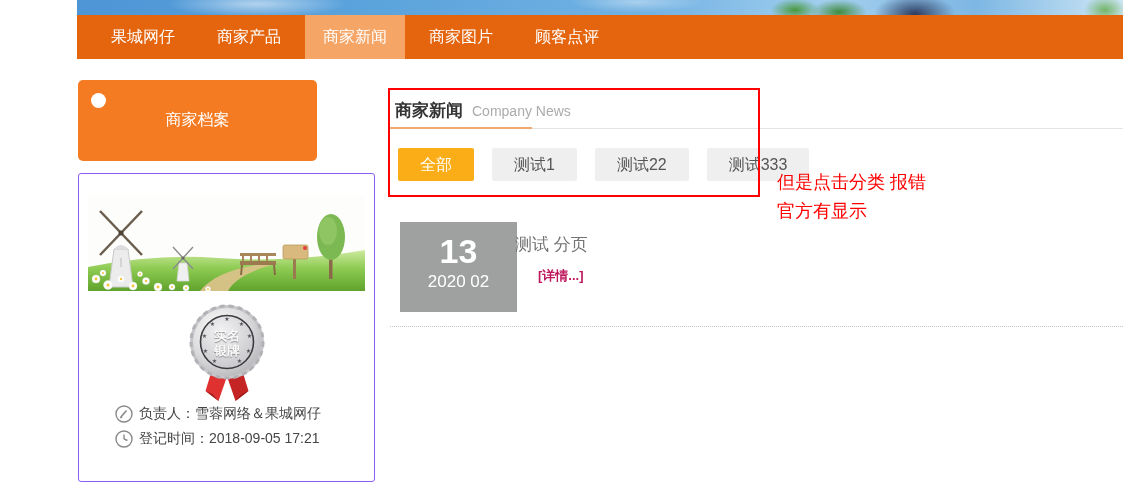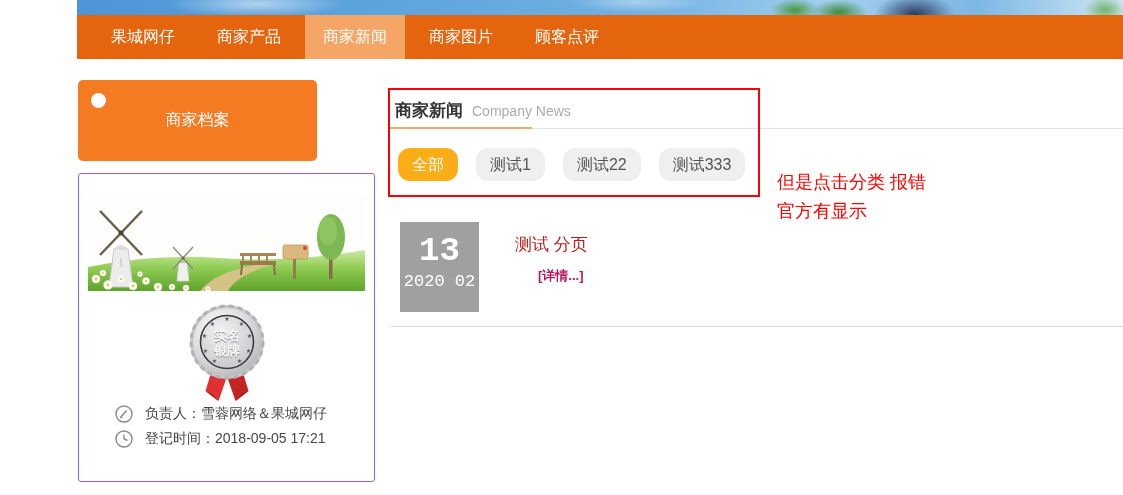--- a/index.html
+++ b/index.html
@@ -44,58 +44,58 @@
     position:absolute; left:13px; top:13px; width:15px; height:15px;
     background:#fff; border-radius:50%;
   }
   .info-box {
     position:absolute; left:78px; top:173px; width:297px; height:309px;
     background:#fff; border:1px solid #8b5cf6; border-radius:3px;
   }
   .scene { position:absolute; left:9px; top:21px; width:277px; height:96px; }
   .medal { position:absolute; left:50%; top:128px; transform:translateX(-50%); }
   .info-row {
-    position:absolute; left:36px; display:flex; align-items:center; gap:12px;
+    position:absolute; left:36px; display:flex; align-items:center; gap:6px;
     color:#454545; font-size:14px; white-space:nowrap;
   }
   .info-row.r1 { top:231px; }
   .info-row.r2 { top:256px; }
   .info-row svg { flex:0 0 auto; }
 
   
   .section-head { position:absolute; left:395px; top:99px; white-space:nowrap; }
   .section-head .cn { font-size:17px; font-weight:bold; color:#333; }
   .section-head .en { font-size:14px; color:#ABABAB; margin-left:9px; }
   .head-line { position:absolute; left:390px; top:128px; width:733px; height:0; border-top:1px solid #E4E4E4; }
   .head-line-accent { position:absolute; left:390px; top:127px; width:142px; height:2px; background:#F2A96D; }
 
   .filters { position:absolute; left:398px; top:148px; display:flex; gap:18px; }
   .filter-btn {
-    height:33px; line-height:33px; padding:0 14px; font-size:16px;
-    background:#EFEFEF; color:#555; border-radius:12px; cursor:pointer; white-space:nowrap;
+    height:33px; line-height:33px; padding:0 22px; font-size:16px;
+    background:#EFEFEF; color:#555; border-radius:2px; cursor:pointer; white-space:nowrap;
   }
   .filter-btn.active { background:#FBAD18; color:#fff; }
 
   .red-box {
     position:absolute; left:388px; top:88px; width:372px; height:109px;
     border:2px solid #FE0000; pointer-events:none;
   }
   .red-note {
     position:absolute; left:777px; top:168px; color:#FE0000; font-size:18px; line-height:29px;
     white-space:nowrap;
   }
 
   .date-box {
-    position:absolute; left:400px; top:222px; width:79px; height:90px;
-    background:#9FA0A0; color:#fff; text-align:center;font-family:Liberation Mono, monospace;
+    position:absolute; left:400px; top:222px; width:117px; height:90px;
+    background:#9FA0A0; color:#fff; text-align:center;
   }
   .date-box .day { font-size:34px; font-weight:bold; line-height:1; margin-top:12px; }
   .date-box .ym  { font-size:17px; margin-top:4px; }
   .news-title {
-    position:absolute; left:515px; top:233px; font-size:17px; color:#b91c1c; cursor:pointer;
+    position:absolute; left:515px; top:233px; font-size:17px; color:#737373; cursor:pointer;
     white-space:nowrap;
   }
   .news-detail {
     position:absolute; left:538px; top:267px; font-size:13px; font-weight:bold; color:#be185d;
     cursor:pointer; white-space:nowrap;
   }
   .dotted-sep {
     position:absolute; left:390px; top:326px; width:733px; height:0;
     border-top:1px dotted #C6C6C6;
   }

